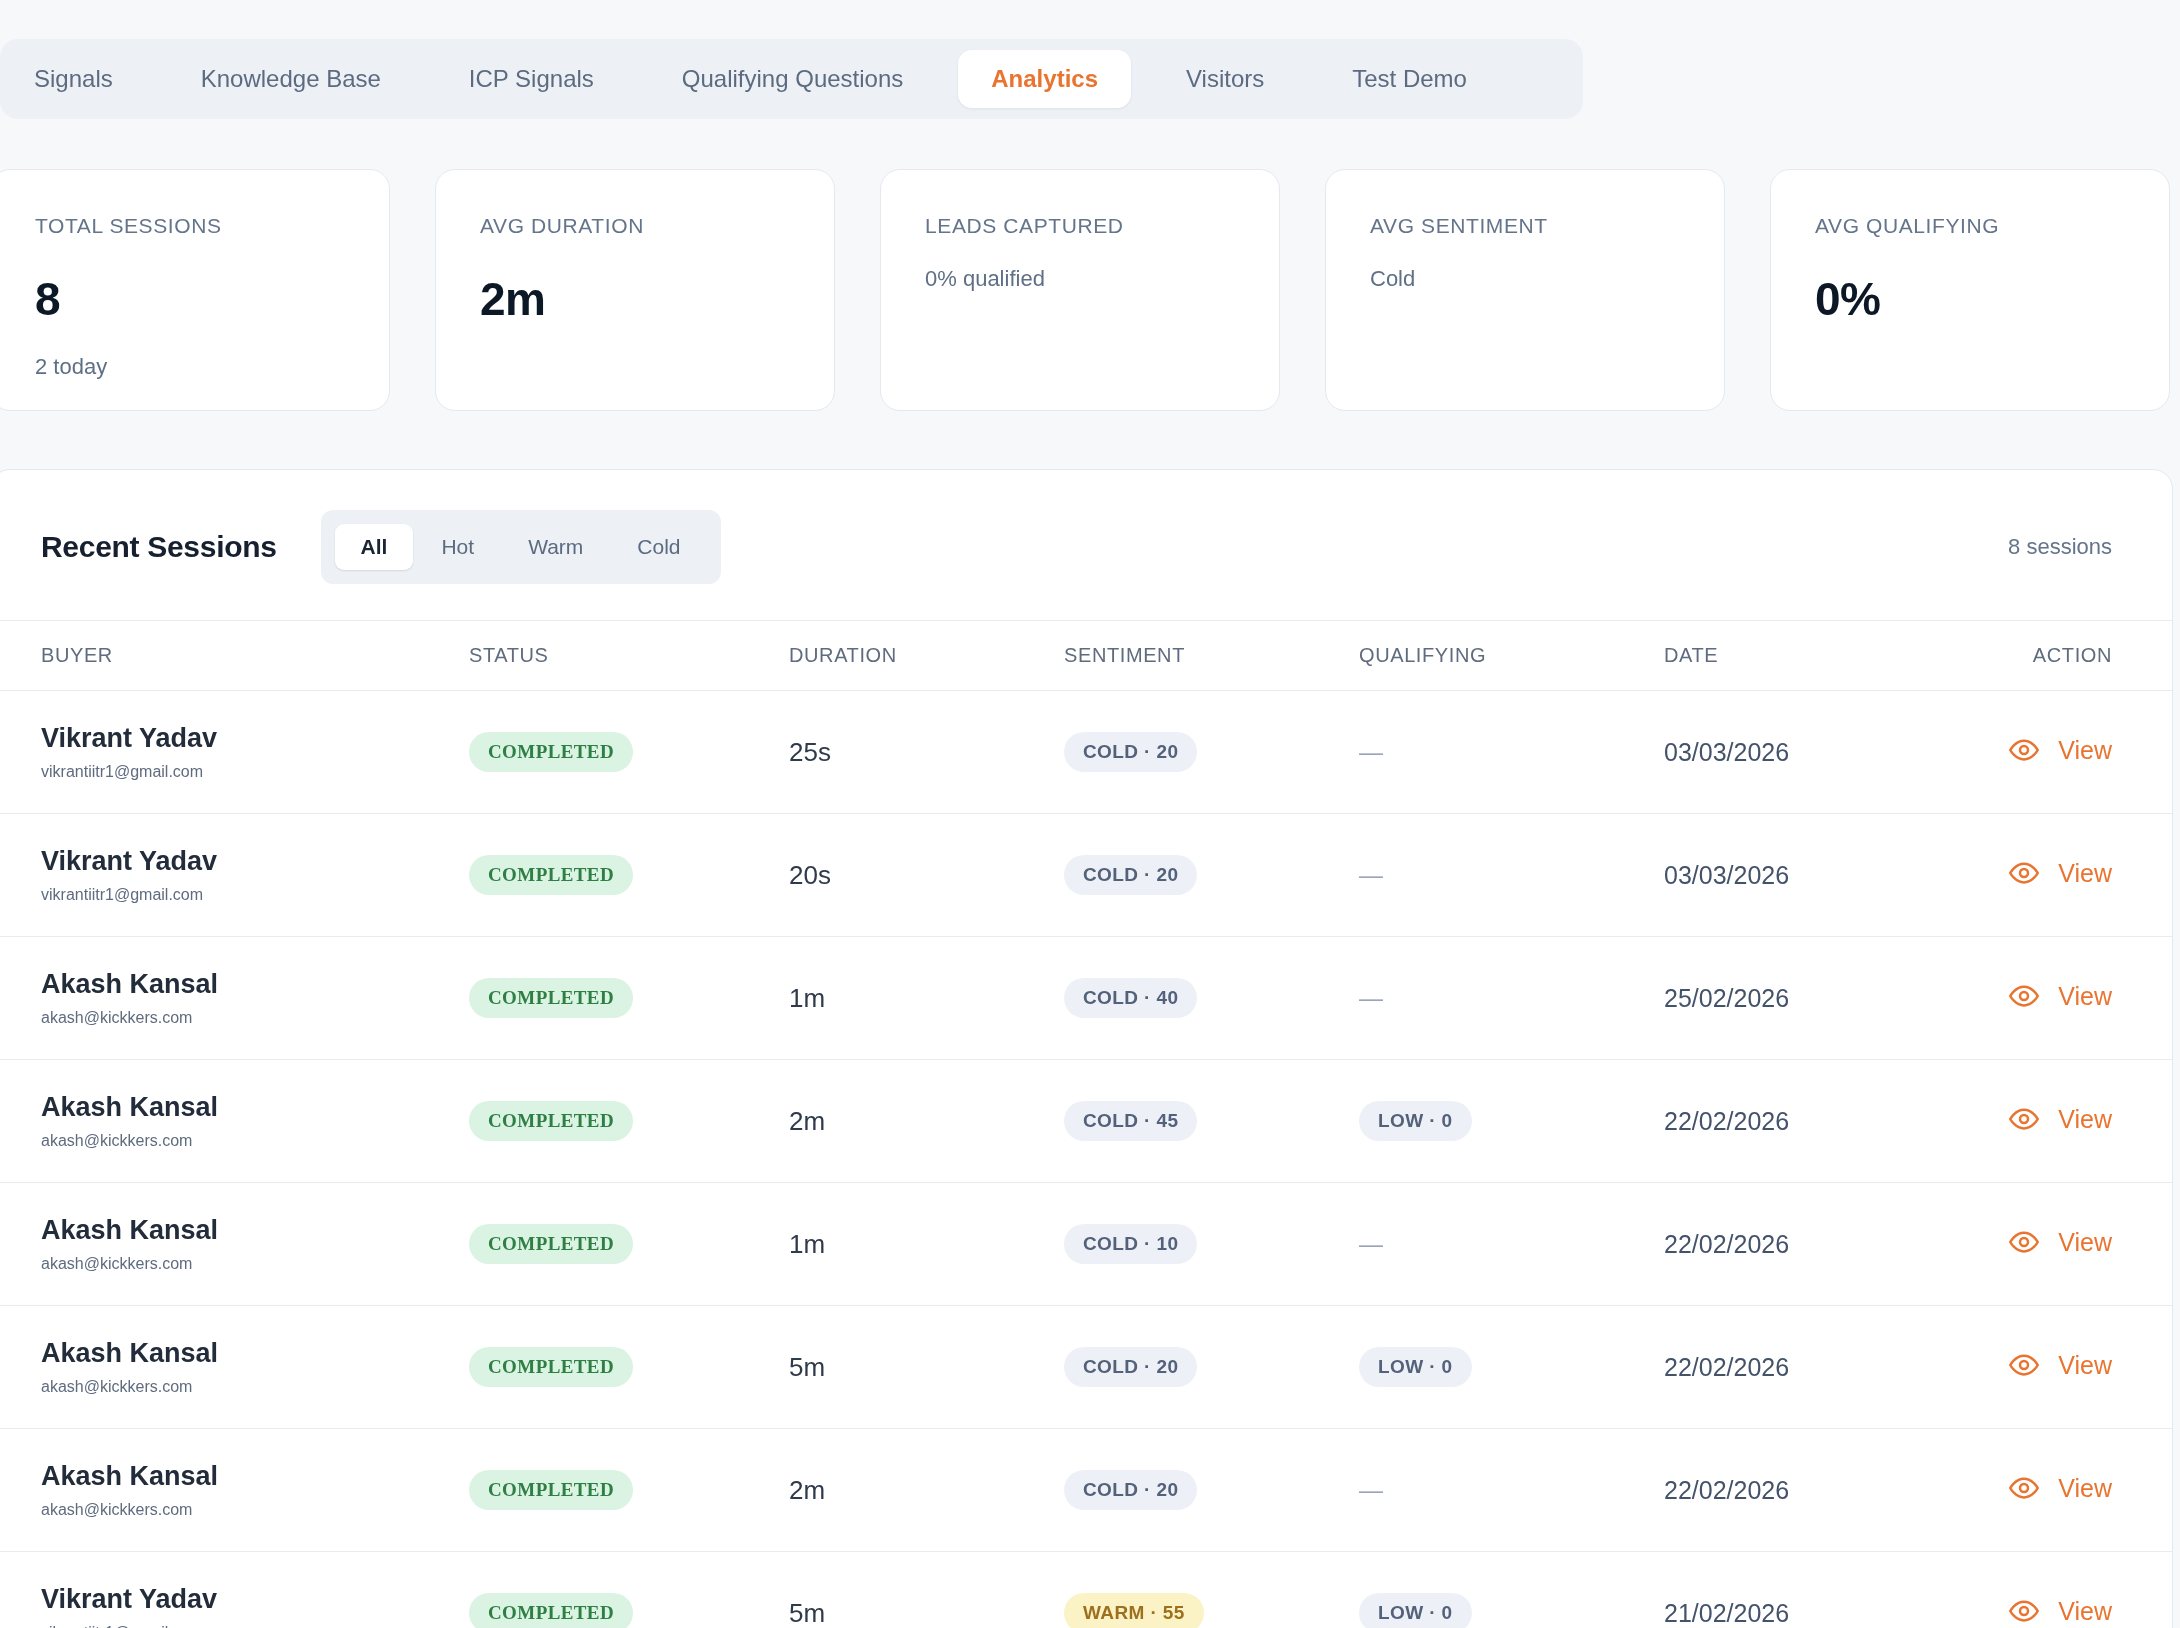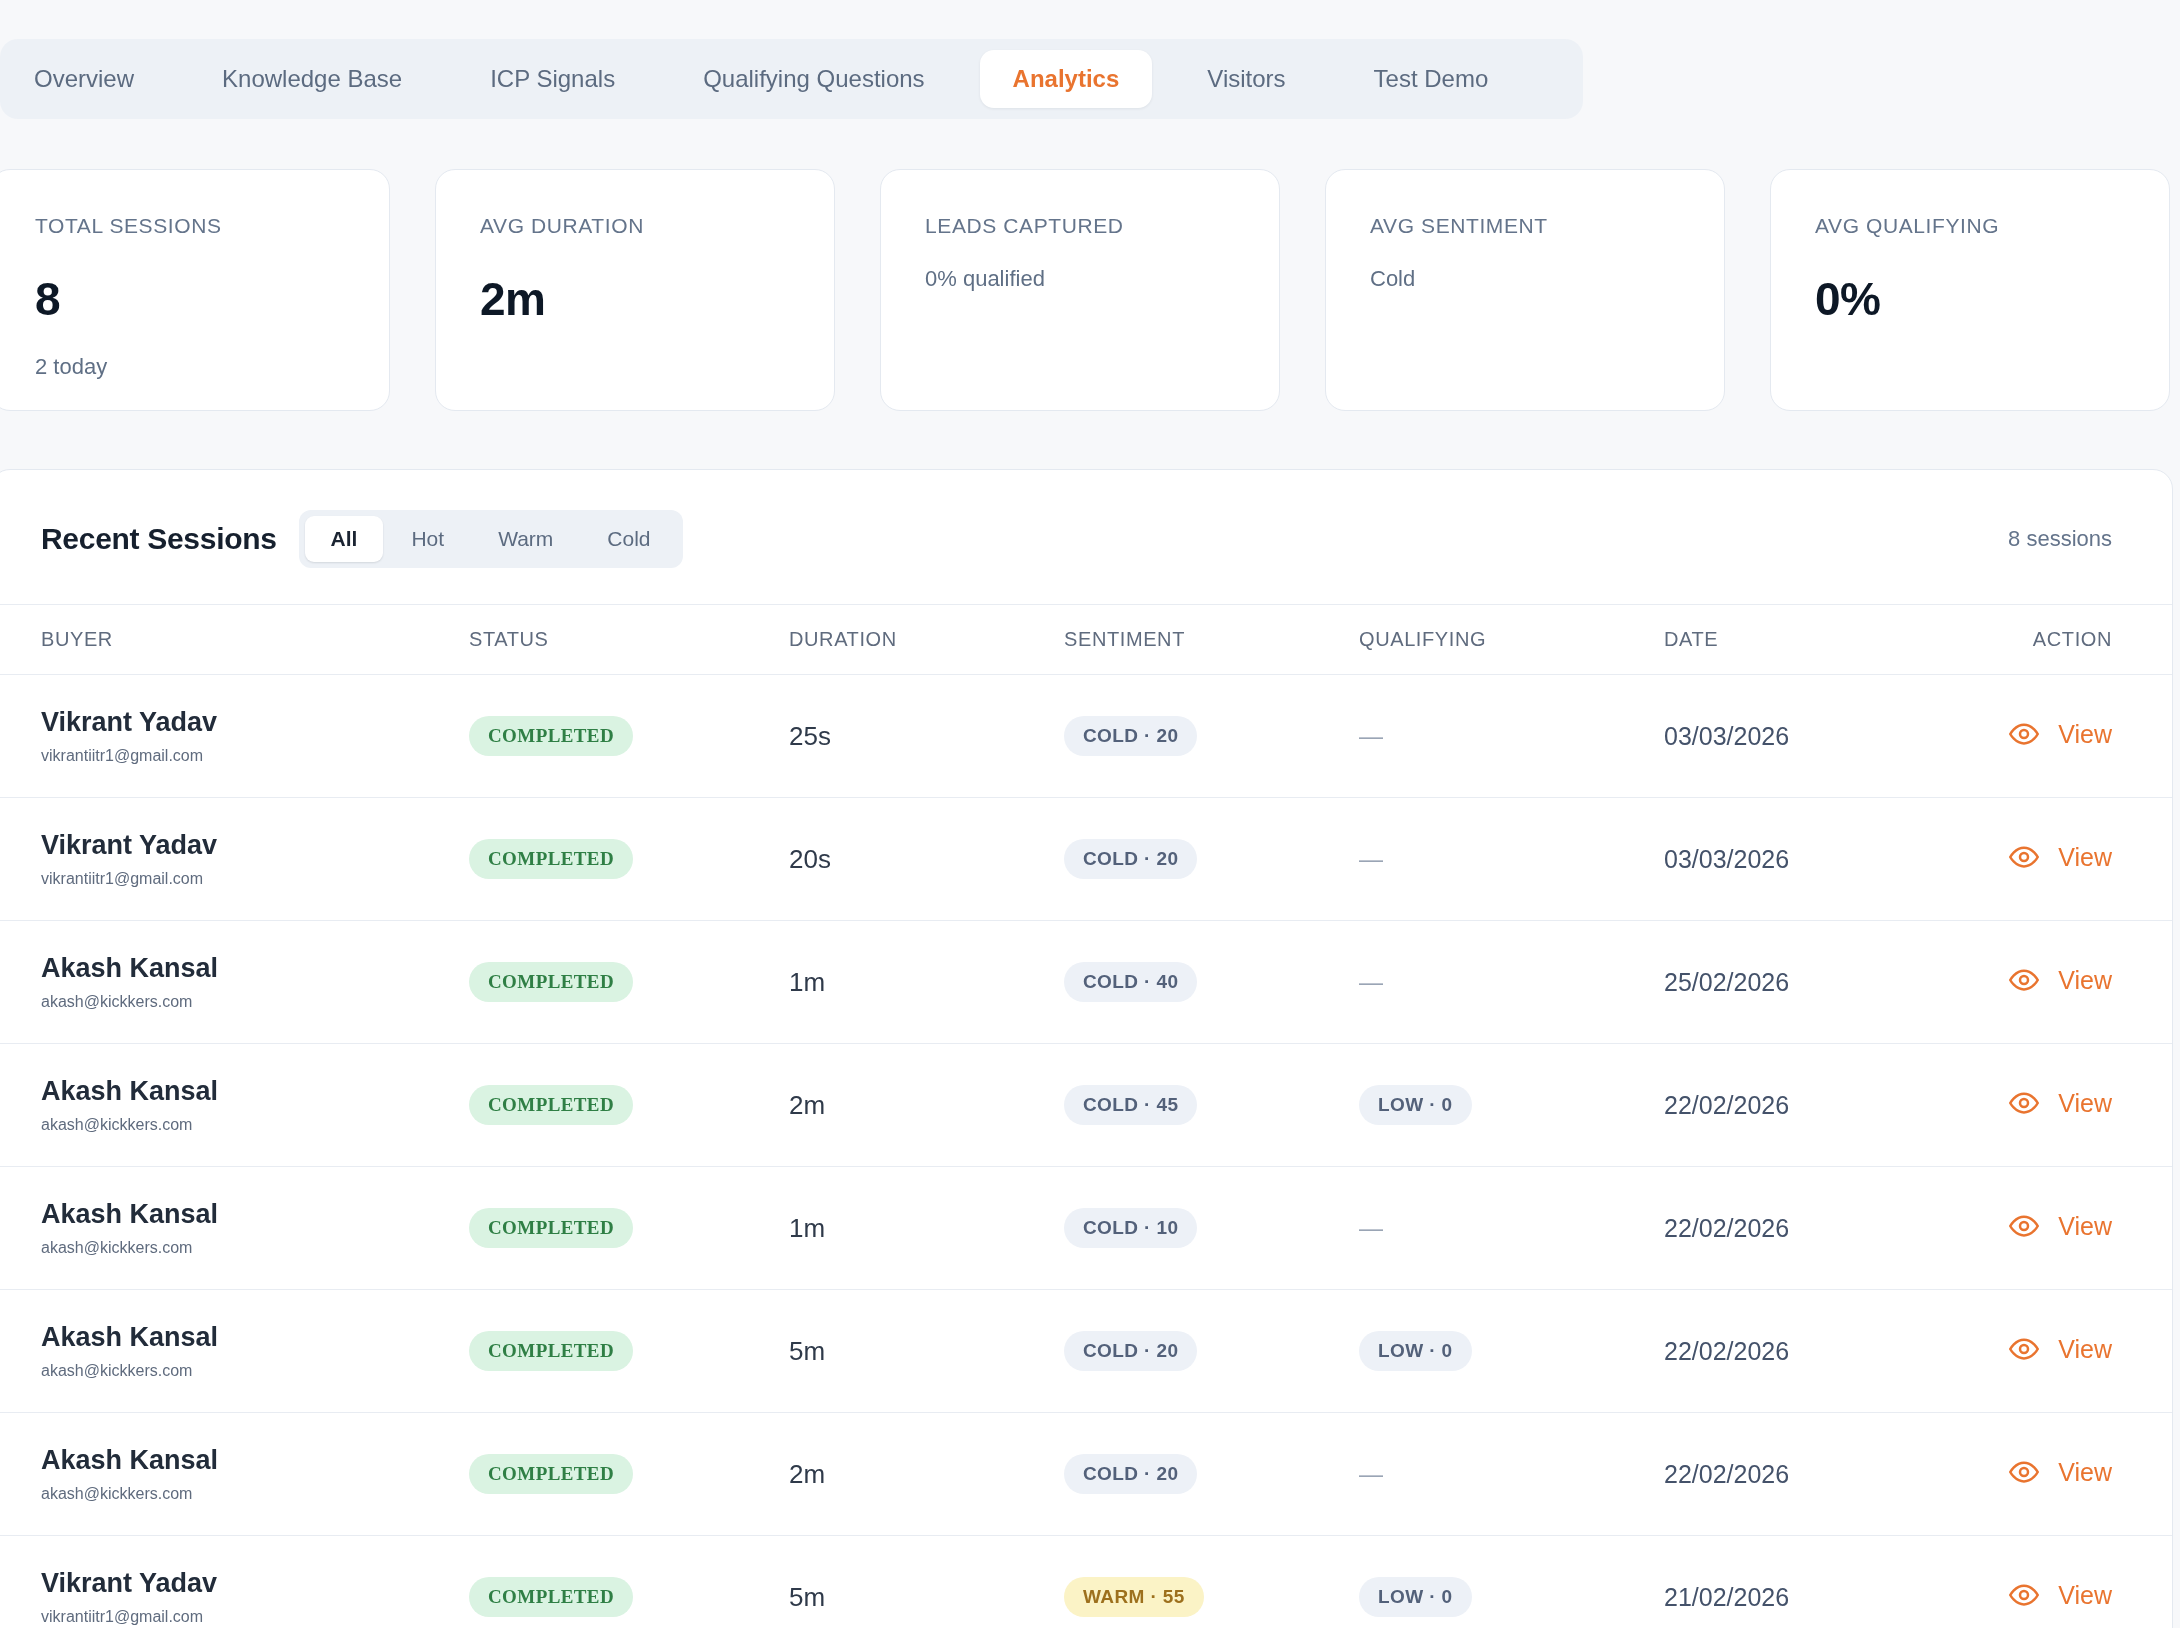--- a/index.html
+++ b/index.html
@@ -51,22 +51,22 @@
     width:2183px; height:1190px;
     background:#fff; border:1.5px solid #e4e9f0; border-radius:20px;
   }
   .card-head {
     display:flex; align-items:center;
     padding:40px 60px 36px 50px;
   }
   .section-title { font-size:30px; font-weight:800; color:#16202e; letter-spacing:-.3px; }
   .filters {
     display:flex; align-items:center;
-    background:#edf1f6; border-radius:12px; padding:6px;
-    margin-left:22px; gap:2px;
+    background:#edf1f6; border-radius:12px; padding:14px;
+    margin-left:44px; gap:2px;
   }
   .filter {
     font-size:21px; color:#5c6b80; padding:11px 26px; border-radius:9px; cursor:pointer; white-space:nowrap;
   }
   .filter.active {
     background:#fff; color:#1b2432; font-weight:700;
     box-shadow:0 1px 2px rgba(16,24,40,.12);
   }
   .sessions-count { margin-left:auto; font-size:22px; color:#64748b; }
 
@@ -103,21 +103,21 @@
   .view-link {
     display:inline-flex; align-items:center; gap:19px;
     color:#e9742f; font-size:25px; font-weight:500; cursor:pointer;
   }
   .view-link svg { width:30px; height:30px; display:block; }
 </style>
 </head>
 <body>
 
 <nav class="nav-bar">
-  <div class="tab">Overview</div>
+  <div class="tab">Signals</div>
   <div class="tab">Knowledge Base</div>
   <div class="tab">ICP Signals</div>
   <div class="tab">Qualifying Questions</div>
   <div class="tab active">Analytics</div>
   <div class="tab">Visitors</div>
   <div class="tab">Test Demo</div>
 </nav>
 
 <section class="stats">
   <div class="stat-card">

